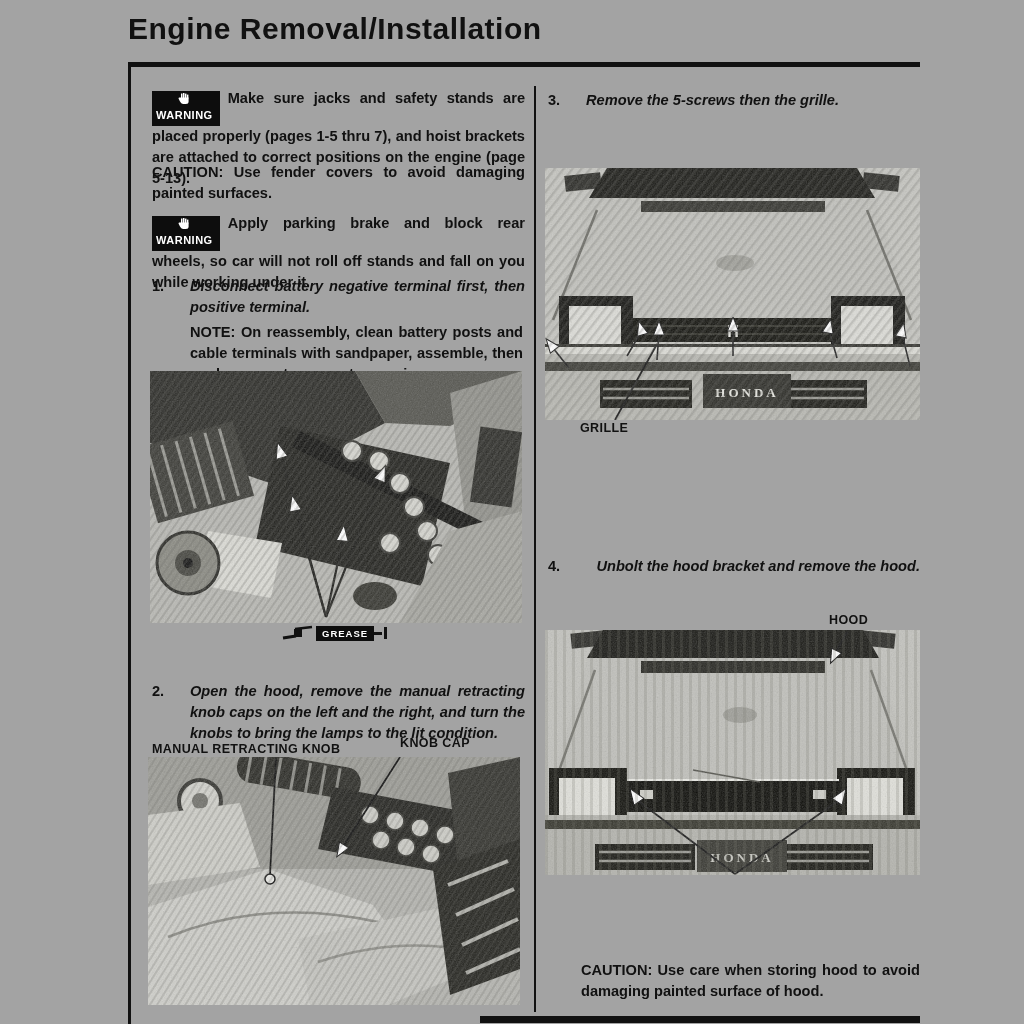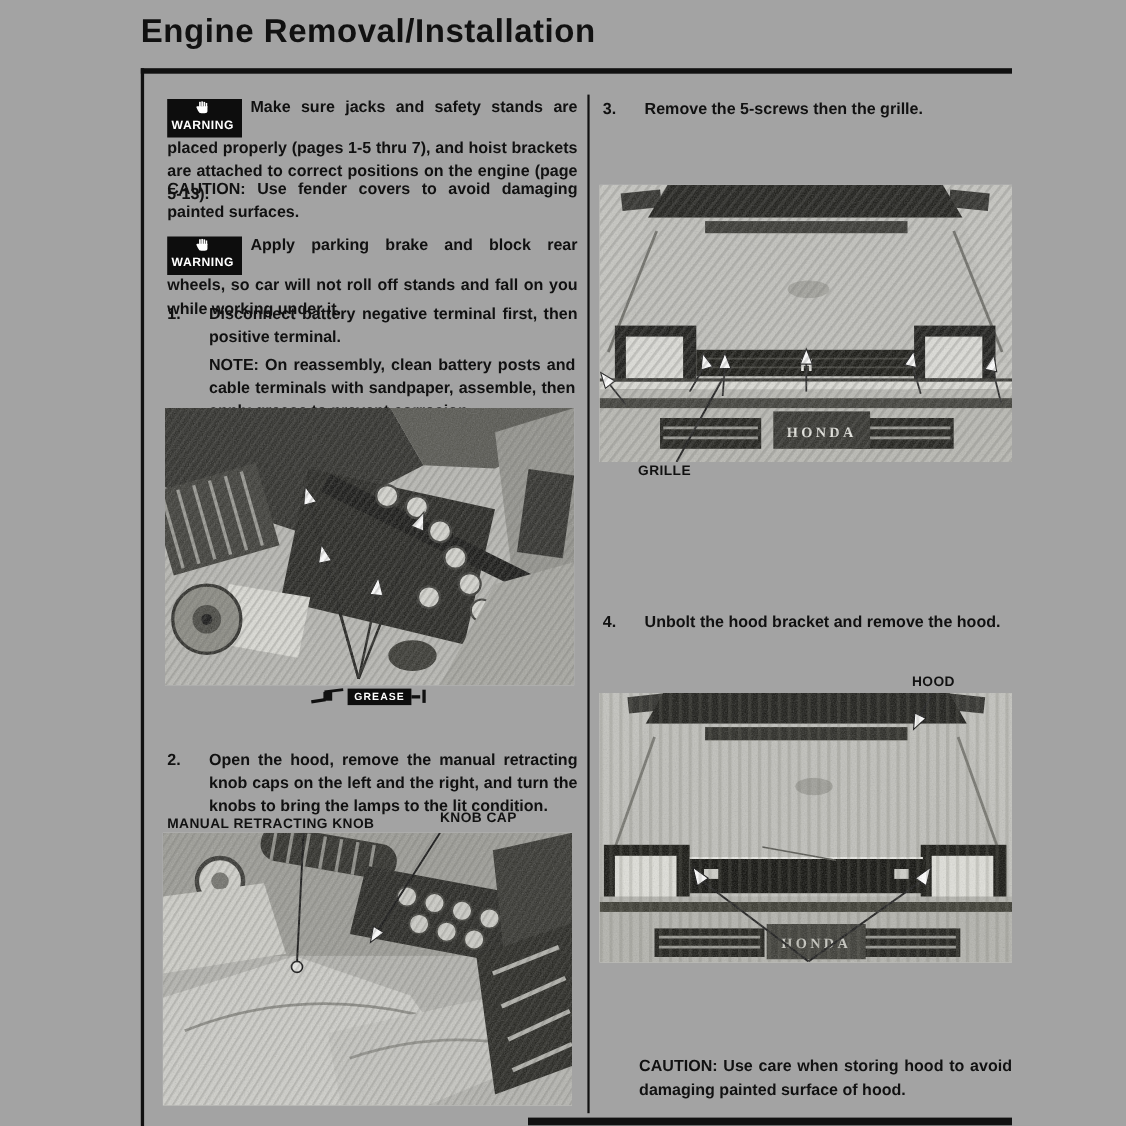--- a/index.html
+++ b/index.html
@@ -11,21 +11,21 @@
   #box-left{left:128px;top:62px;width:3px;height:962px;background:#111;}
   #box-bottom{left:480px;top:1016px;width:440px;height:7px;background:#111;}
   #col-divider{left:534px;top:86px;width:2px;height:926px;background:#111;}
 
   .para{font-size:14.6px;font-weight:bold;line-height:1.44;text-align:justify;}
   .wbadge{display:inline-flex;align-items:center;gap:3px;background:#0d0d0d;color:#fff;
           font-size:11px;font-weight:bold;letter-spacing:.5px;padding:2px 7px 2px 4px;
           margin-right:8px;vertical-align:-2px;flex-direction:column;}
   .step{display:flex;}
   .step .num{width:38px;flex:0 0 38px;}
-  .step .txt{flex:1;text-align:justify;}
+  .step .txt{flex:1;text-align:justify;font-style:italic;}
 
   .photo{background:#c9c9c5;overflow:hidden;}
   .photo svg{display:block;}
 
   .plabel{font-size:12.5px;font-weight:bold;letter-spacing:.4px;white-space:nowrap;}
   .spec{font-size:13px;font-weight:bold;line-height:1.5;white-space:nowrap;}
 
   .grease-wrap{display:flex;align-items:center;}
   .grease-box{background:#0d0d0d;color:#fff;font-size:9.5px;font-weight:bold;
               letter-spacing:1px;padding:2px 6px;}
@@ -312,21 +312,21 @@
       </g>
       <rect width="375" height="252" filter="url(#g3)" opacity="0.26"></rect>
       <rect width="375" height="252" fill="url(#diag3)"></rect>
     </svg>
   </div>
 
   <div class="abs plabel" style="left:580px;top:421px;">GRILLE</div>
 
   <div class="abs para step" style="left:548px;top:556px;width:372px;">
     <span class="num">4.</span>
-    <span class="txt" style="text-align:left;">Unbolt the hood bracket and remove the hood.</span>
+    <span class="txt" style="text-align:right;">Unbolt the hood bracket and remove the hood.</span>
   </div>
 
   <div class="abs plabel" style="left:805px;top:613px;margin-left:24px;">HOOD</div>
 
   <div class="abs photo" style="left:545px;top:630px;width:375px;height:245px;">
     <svg width="375" height="245" viewBox="0 0 375 245">
       <defs>
         <filter id="g4" x="0" y="0" width="100%" height="100%">
           <feTurbulence type="fractalNoise" baseFrequency="0.8" numOctaves="3" seed="19"></feTurbulence>
           <feColorMatrix type="saturate" values="0"></feColorMatrix>

